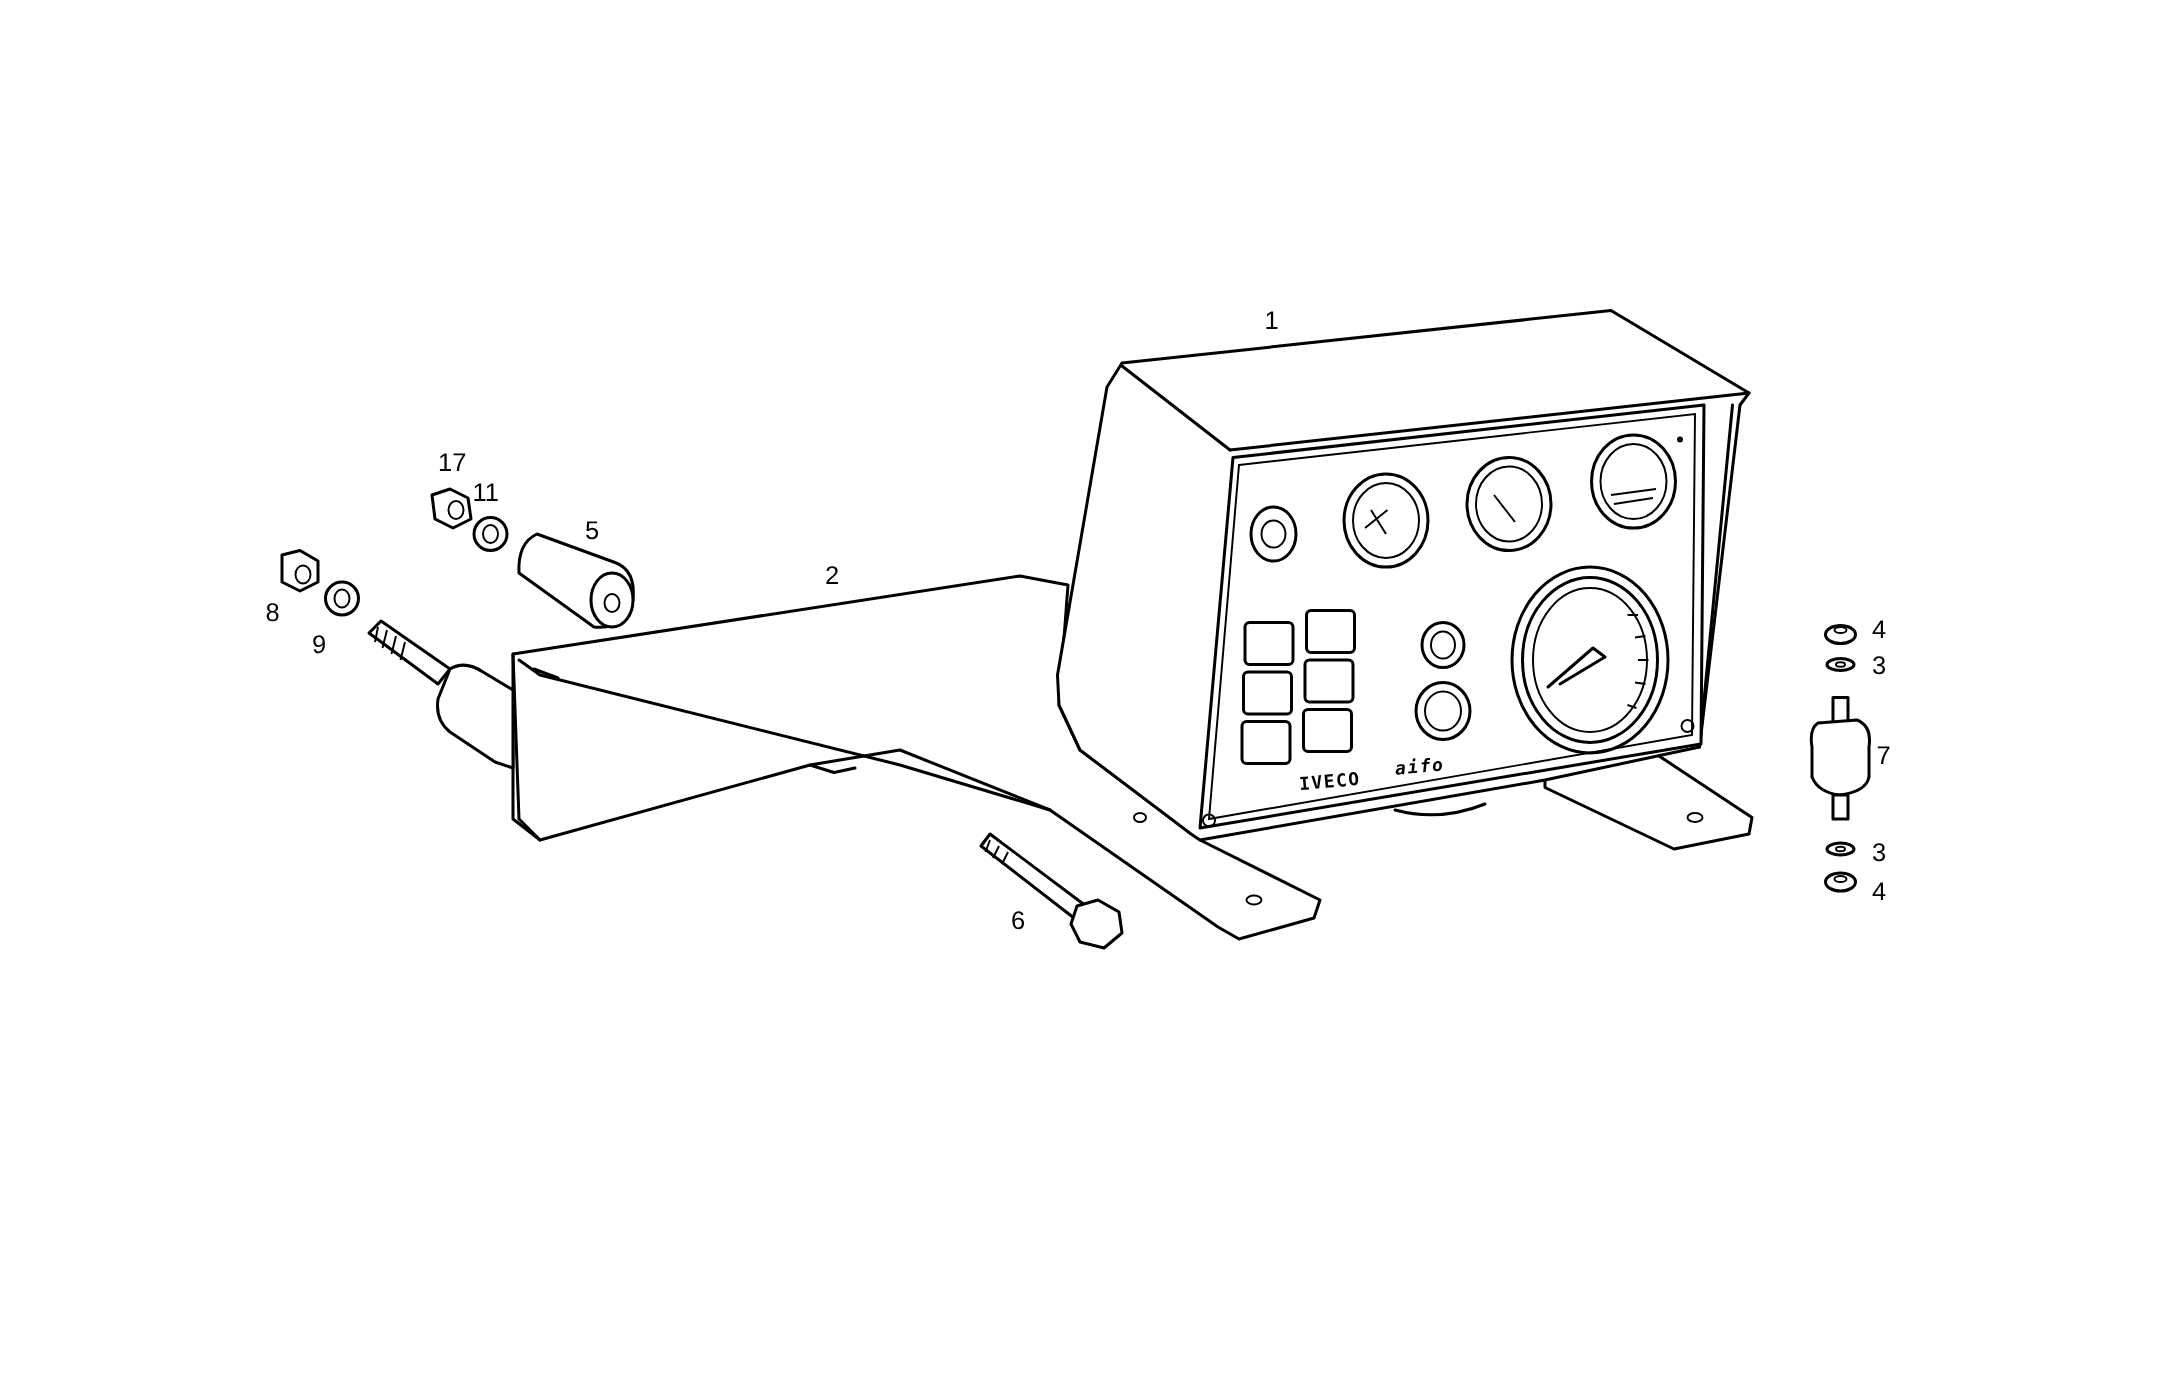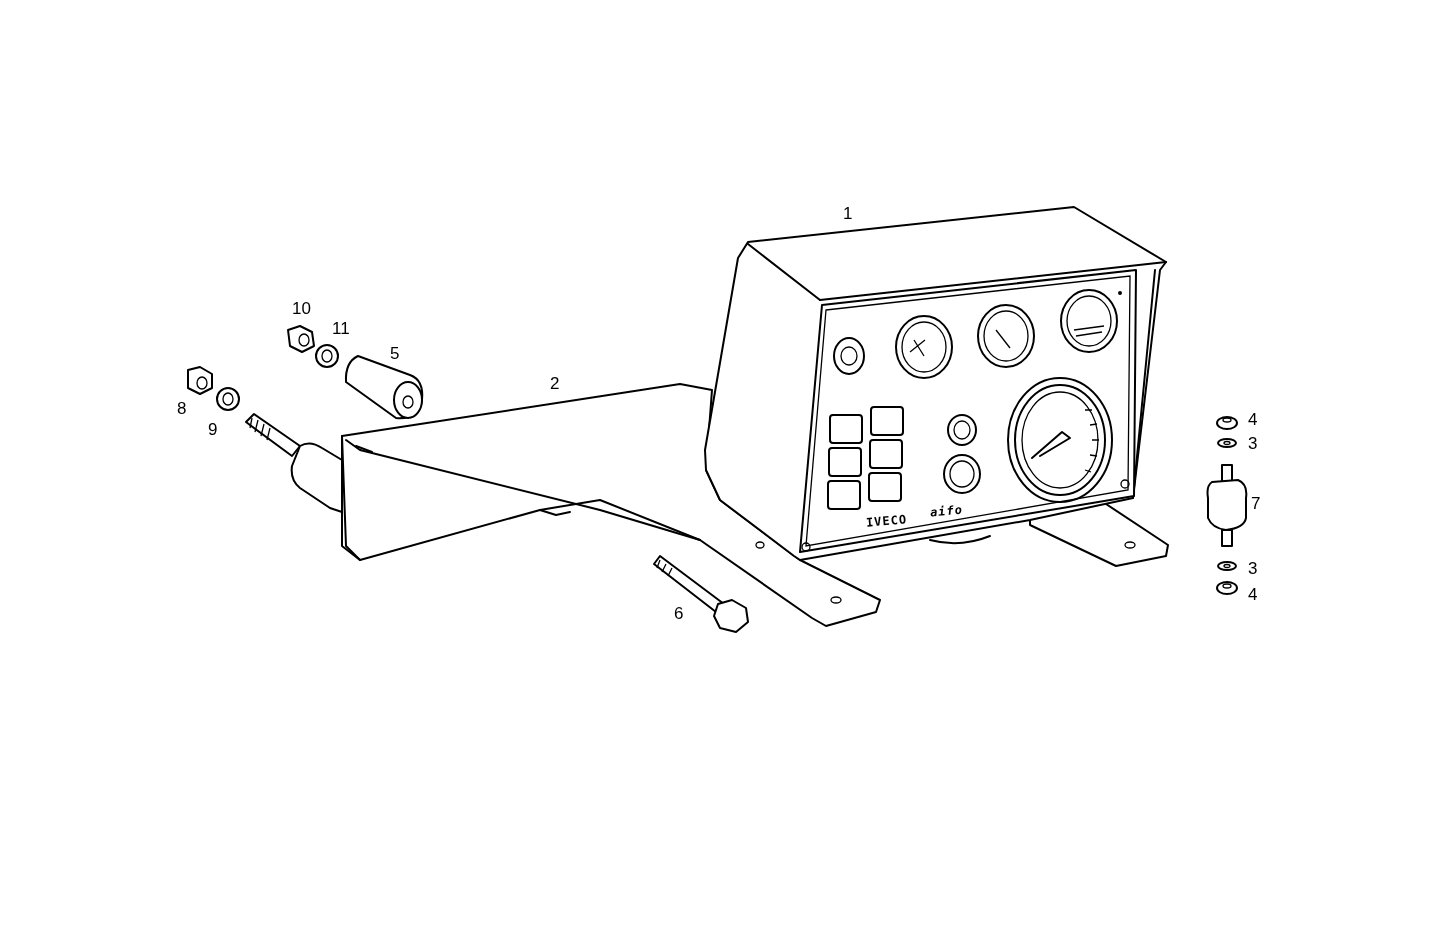--- a/index.html
+++ b/index.html
@@ -151,14 +151,14 @@
 <span class="lbl" style="left:550px;top:375px;">2</span>
 <span class="lbl" style="left:1248px;top:435px;">3</span>
 <span class="lbl" style="left:1248px;top:560px;">3</span>
 <span class="lbl" style="left:1248px;top:411px;">4</span>
 <span class="lbl" style="left:1248px;top:586px;">4</span>
 <span class="lbl" style="left:390px;top:345px;">5</span>
 <span class="lbl" style="left:674px;top:605px;">6</span>
 <span class="lbl" style="left:1251px;top:495px;">7</span>
 <span class="lbl" style="left:177px;top:400px;">8</span>
 <span class="lbl" style="left:208px;top:421px;">9</span>
-<span class="lbl" style="left:292px;top:300px;">10</span>
-<span class="lbl" style="left:332px;top:320px;">11</span>
+<span class="lbl" style="left:292px;top:300px;">17</span>
+<span class="lbl" style="left:315px;top:320px;">11</span>
 
 </body></html>

